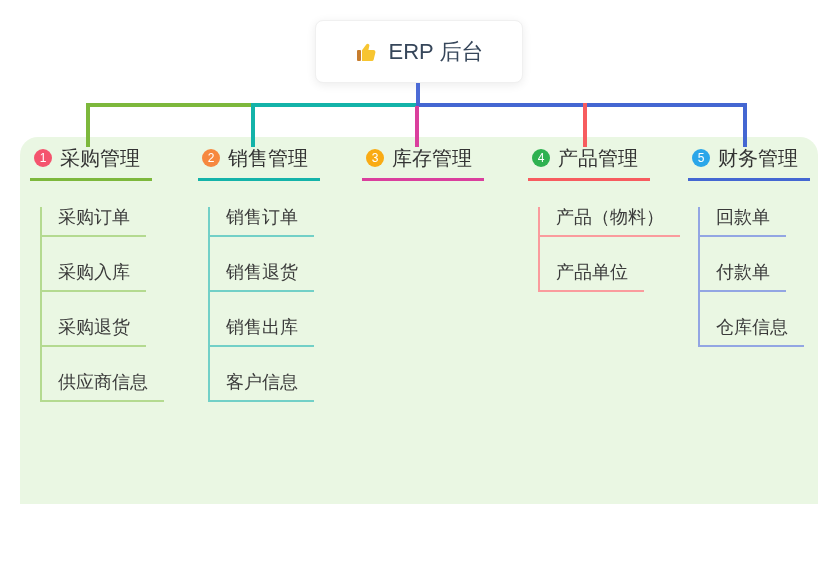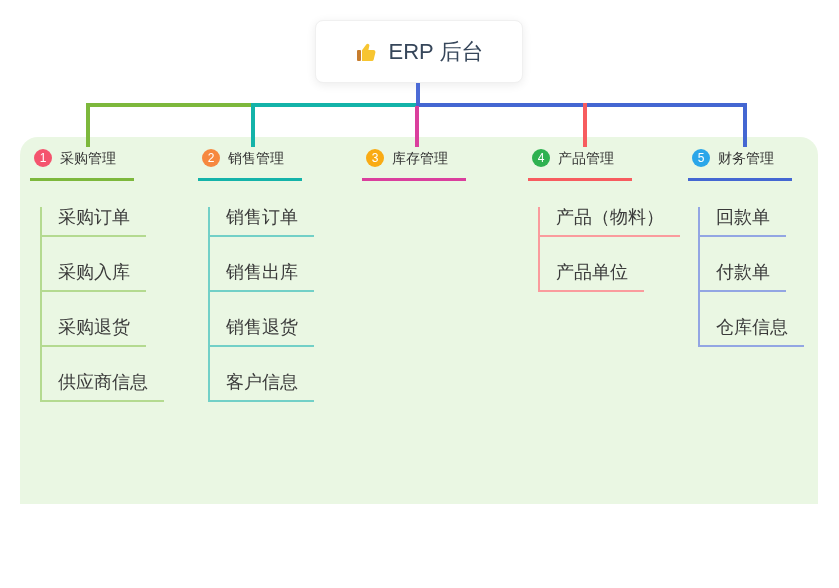--- a/index.html
+++ b/index.html
@@ -31,21 +31,21 @@
   .drop-4     { left:583px; top:103px; width:4px; height:44px; }
   .drop-5     { left:743px; top:103px; width:4px; height:44px; }
 
   
   .branch { position:absolute; top:146px; }
   .branch-header { display:flex; align-items:center; gap:8px;
                    padding:0 12px 8px 4px; border-bottom:3px solid var(--main);
                    min-width:104px; width:max-content; }
   .badge { width:18px; height:18px; border-radius:50%; background:var(--badge);
            color:#fff; font-size:12px; line-height:18px; text-align:center; flex:0 0 18px; }
-  .branch-label { font-size:14px; color:#333; line-height:24px; white-space:nowrap; }
+  .branch-label { font-size:20px; color:#333; line-height:24px; white-space:nowrap; }
   .children { margin-left:10px; border-left:2px solid var(--light); width:max-content; }
   .child { margin-top:25px; }
   .child:first-child { margin-top:26px; }
   .child-inner { width:max-content; padding:0 16px 8px 16px;
                  border-bottom:2px solid var(--light);
                  font-size:18px; line-height:20px; color:#3a3a3a; white-space:nowrap; }
 
   .b1 { left:30px; }
   .b2 { left:198px; }
   .b3 { left:362px; }
@@ -103,24 +103,24 @@
   <div class="branch b2" style="--main: #14b3a9; --light: #72d0c7; --badge: #f6883f;">
     <div class="branch-header">
       <span class="badge">2</span>
       <span class="branch-label">销售管理</span>
     </div>
     <div class="children">
       <div class="child">
           <div class="child-inner">销售订单</div>
         </div>
       <div class="child">
-          <div class="child-inner">销售出库</div>
+          <div class="child-inner">销售退货</div>
         </div>
       <div class="child">
-          <div class="child-inner">销售退货</div>
+          <div class="child-inner">销售出库</div>
         </div>
       <div class="child">
           <div class="child-inner">客户信息</div>
         </div>
     </div>
   </div>
 
   <div class="branch b3" style="--main: #da3f9d; --light: #ef8ec7; --badge: #f9ab14;">
     <div class="branch-header">
       <span class="badge">3</span>

